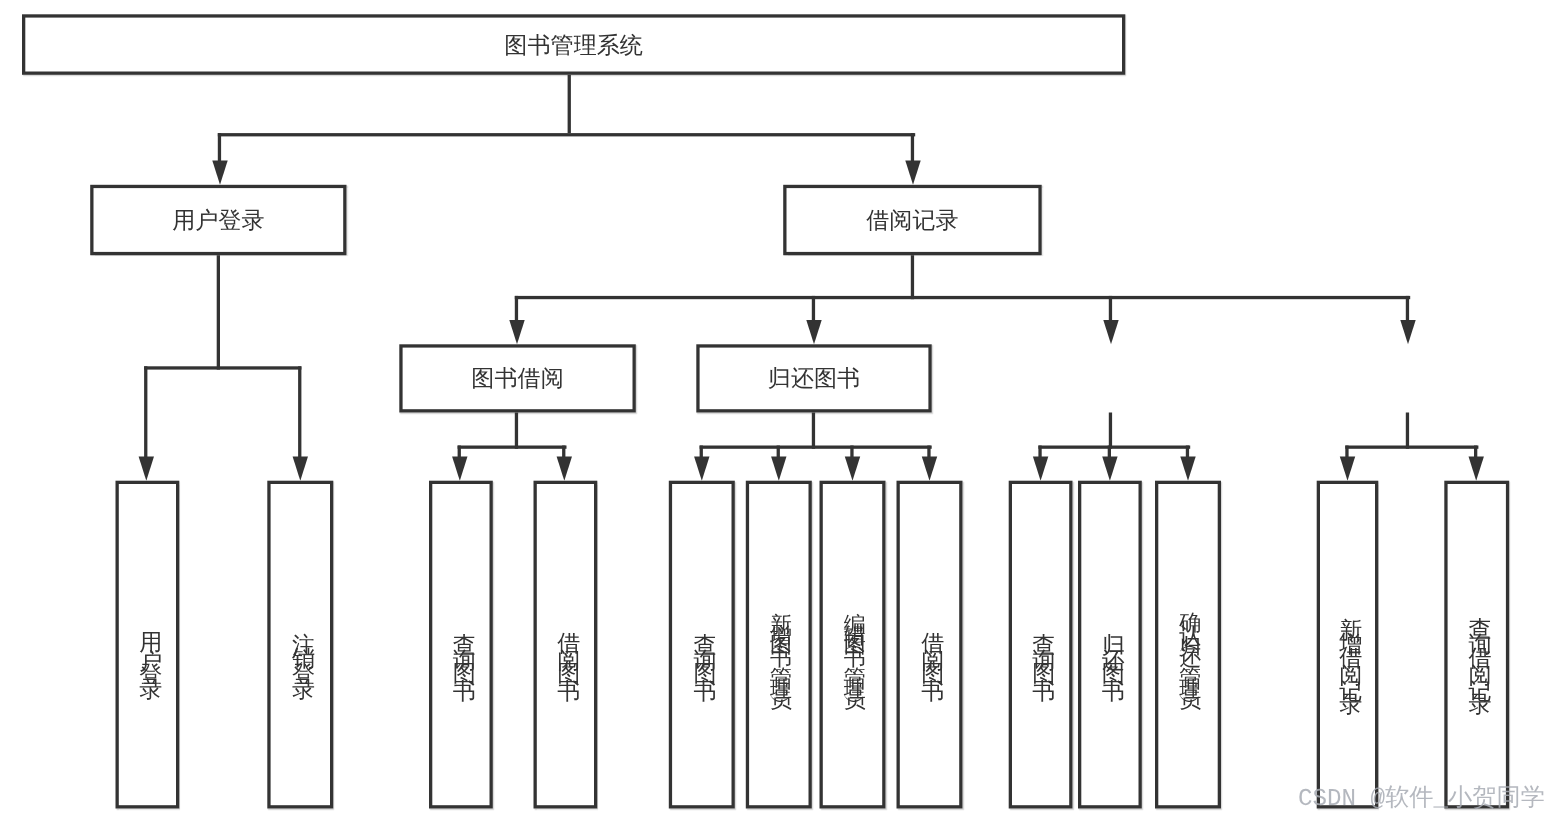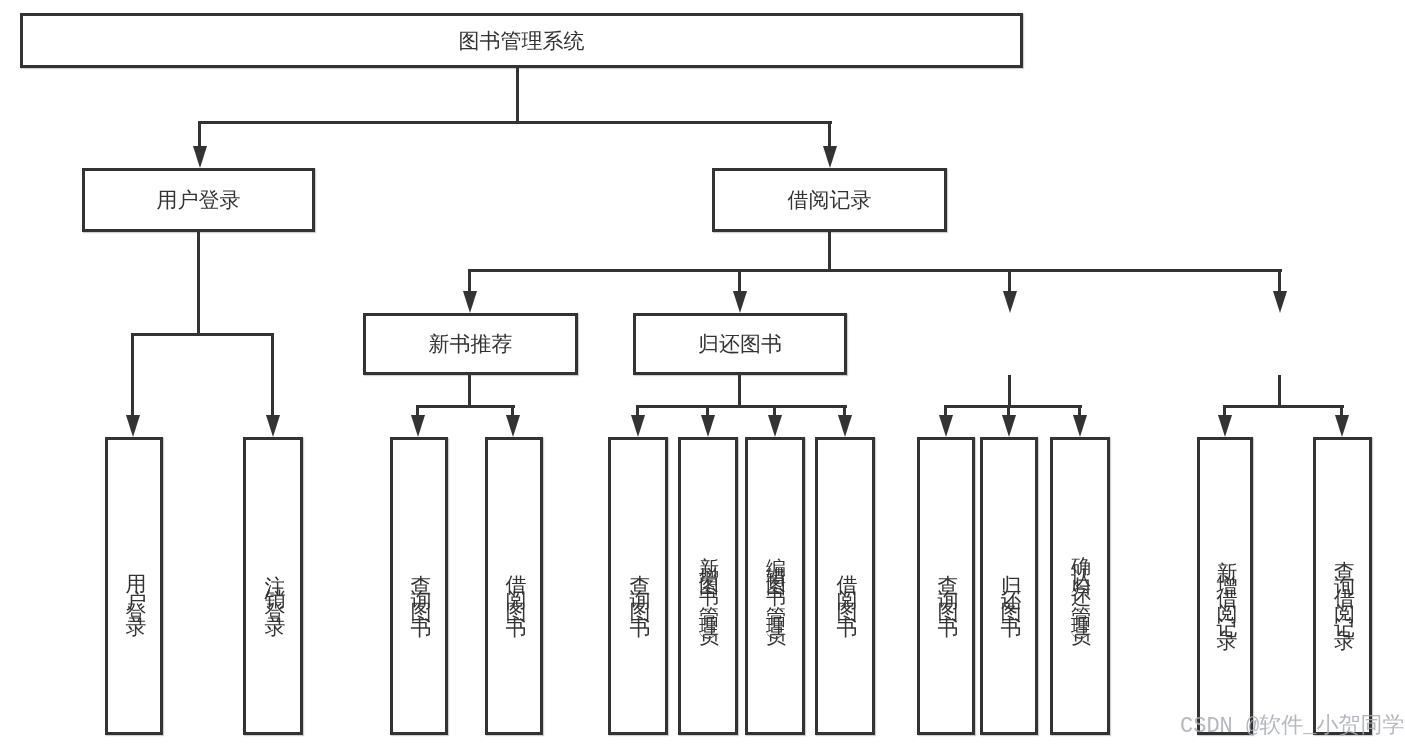--- a/index.html
+++ b/index.html
@@ -69,21 +69,21 @@
   <div class="hline" style="left:468px;top:269px;width:814px;"></div>
   <div class="vline" style="left:468px;top:269px;height:26px;"></div>
   <div class="arrow" style="left:463px;top:291px;"></div>
   <div class="vline" style="left:738px;top:269px;height:26px;"></div>
   <div class="arrow" style="left:733px;top:291px;"></div>
   <div class="vline" style="left:1008px;top:269px;height:26px;"></div>
   <div class="arrow" style="left:1003px;top:291px;"></div>
   <div class="vline" style="left:1278px;top:269px;height:26px;"></div>
   <div class="arrow" style="left:1273px;top:291px;"></div>
 
-  <div class="node" style="left:363px;top:313px;width:215px;height:62px;">新书推荐</div>
+  <div class="node" style="left:363px;top:313px;width:215px;height:62px;">图书借阅</div>
   <div class="node" style="left:633px;top:313px;width:214px;height:62px;">归还图书</div>
 
   <div class="vline" style="left:468px;top:375px;height:33px;"></div>
   <div class="hline" style="left:416px;top:405px;width:99px;"></div>
   <div class="vline" style="left:416px;top:405px;height:14px;"></div>
   <div class="arrow" style="left:411px;top:415px;"></div>
   <div class="vline" style="left:511px;top:405px;height:14px;"></div>
   <div class="arrow" style="left:506px;top:415px;"></div>
 
   <div class="vline" style="left:738px;top:375px;height:33px;"></div>

